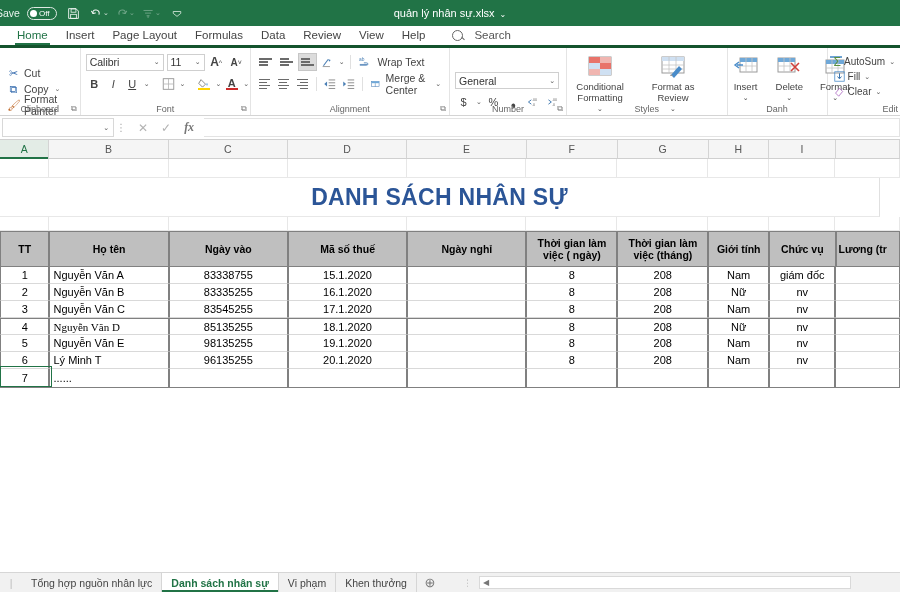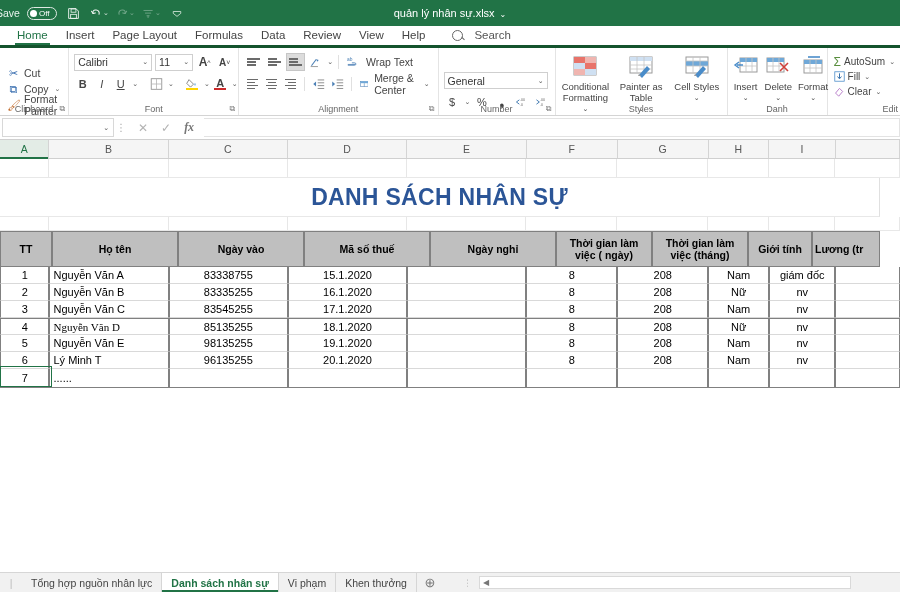--- a/index.html
+++ b/index.html
@@ -138,21 +138,21 @@
   .numcombo { width: 104px; }
   .numrow { display: flex; align-items: center; gap: 3px; margin-top: 4px; font-size: 11px; color: #444; }
 
   
   .bigbtn {
     display: flex; flex-direction: column; align-items: center; justify-content: flex-start;
     width: 56px; font-size: 9.5px; color: #444; line-height: 11px; text-align: center;
     padding-top: 2px;
   }
   .bigbtn .gl { width: 26px; height: 24px; margin-bottom: 2px; }
-  .bigrow { display: flex; align-items: flex-start; gap: 6px; }
+  .bigrow { display: flex; align-items: flex-start; gap: 17px; }
 
   
   .ed-item { display: flex; align-items: center; gap: 3px; font-size: 10px; color: #444; height: 15px; }
 
   
   .formula-bar {
     height: 24px; background: #fff; display: flex; align-items: center;
     border-bottom: 1px solid #d0d0d0;
   }
   .namebox {
@@ -551,32 +551,21 @@
         <span style="font-size:7px">⌄</span>
       </div>
       <div class="bigbtn">
         <svg class="gl" viewBox="0 0 26 24">
           <rect x="2" y="2" width="22" height="16" fill="#fff" stroke="#9a9a9a" stroke-width="1"></rect>
           <rect x="2" y="2" width="22" height="4" fill="#cfe0f2"></rect>
           <path d="M9 2v16M16 2v16M2 10h22M2 14h22" stroke="#c4c4c4" stroke-width=".8"></path>
           <path d="M11 20 L19 11 l3 3 -8 9z" fill="#4a8cc9"></path>
             <path d="M10 21 l1 -2 2 2z" fill="#9a9a9a"></path>
         </svg>
-        <span>Painter as Table</span>
-        <span style="font-size:7px">⌄</span>
-      </div>
-      <div class="bigbtn">
-        <svg class="gl" viewBox="0 0 26 24">
-          <rect x="2" y="2" width="22" height="16" fill="#fff" stroke="#9a9a9a" stroke-width="1"></rect>
-          <rect x="2" y="6" width="22" height="5" fill="#6fa8d8"></rect>
-          <path d="M9 2v16M16 2v16M2 6h22M2 11h22" stroke="#c4c4c4" stroke-width=".8"></path>
-          <path d="M11 20 L19 11 l3 3 -8 9z" fill="#4a8cc9"></path>
-            <path d="M10 21 l1 -2 2 2z" fill="#9a9a9a"></path>
-        </svg>
-        <span>Cell Styles</span>
+        <span>Format as Review</span>
         <span style="font-size:7px">⌄</span>
       </div>
     </div>
     <div class="glabel">Styles</div>
   </div>
 
   <div class="rgroup" style="width:100px">
     <div class="bigrow" style="margin-top:2px">
       <div class="bigbtn" style="width:32px">
         <svg class="gl" viewBox="0 0 26 24">
@@ -698,20 +687,21 @@
 
   <div class="row" style="height:36px">
     <div class="thead-cell" style="width:52px">TT</div>
     <div class="thead-cell" style="width:126px">Họ tên</div>
     <div class="thead-cell" style="width:126px">Ngày vào</div>
     <div class="thead-cell" style="width:126px">Mã số thuế</div>
     <div class="thead-cell" style="width:126px">Ngày nghỉ</div>
     <div class="thead-cell" style="width:96px">Thời gian làm việc ( ngày)</div>
     <div class="thead-cell" style="width:96px">Thời gian làm việc (tháng)</div>
     <div class="thead-cell" style="width:64px">Giới tính</div>
+    <div class="thead-cell" style="width:70px">Chức vụ</div>
     <div class="thead-cell" style="width:68px;justify-content:flex-start;padding-left:2px;text-align:center">Lương (tr</div>
   </div>
 
   <div id="tbody">
       <div class="row" style="height: 17px;">
         <div class="tbody-cell tb-center" style="width: 52px;">1</div>
         <div class="tbody-cell tb-left" style="width: 126px;">Nguyễn Văn A</div>
         <div class="tbody-cell tb-center" style="width: 126px;">83338755</div>
         <div class="tbody-cell tb-center" style="width: 126px;">15.1.2020</div>
         <div class="tbody-cell tb-center" style="width: 126px;"></div>

